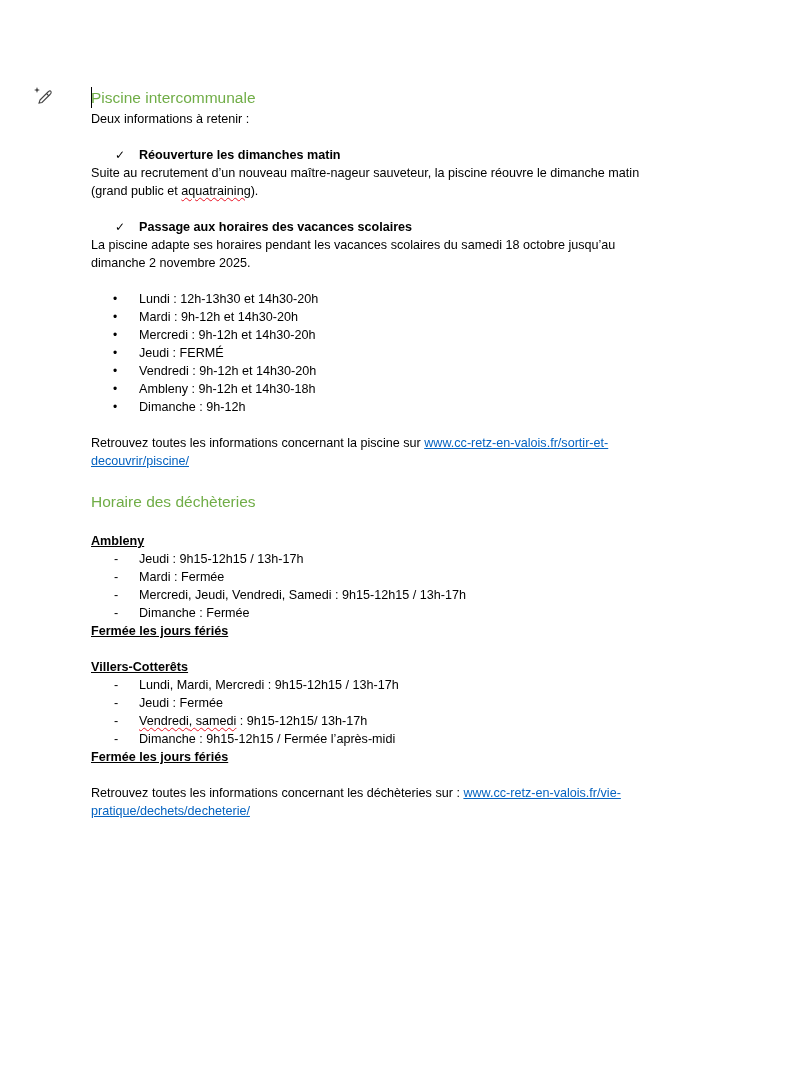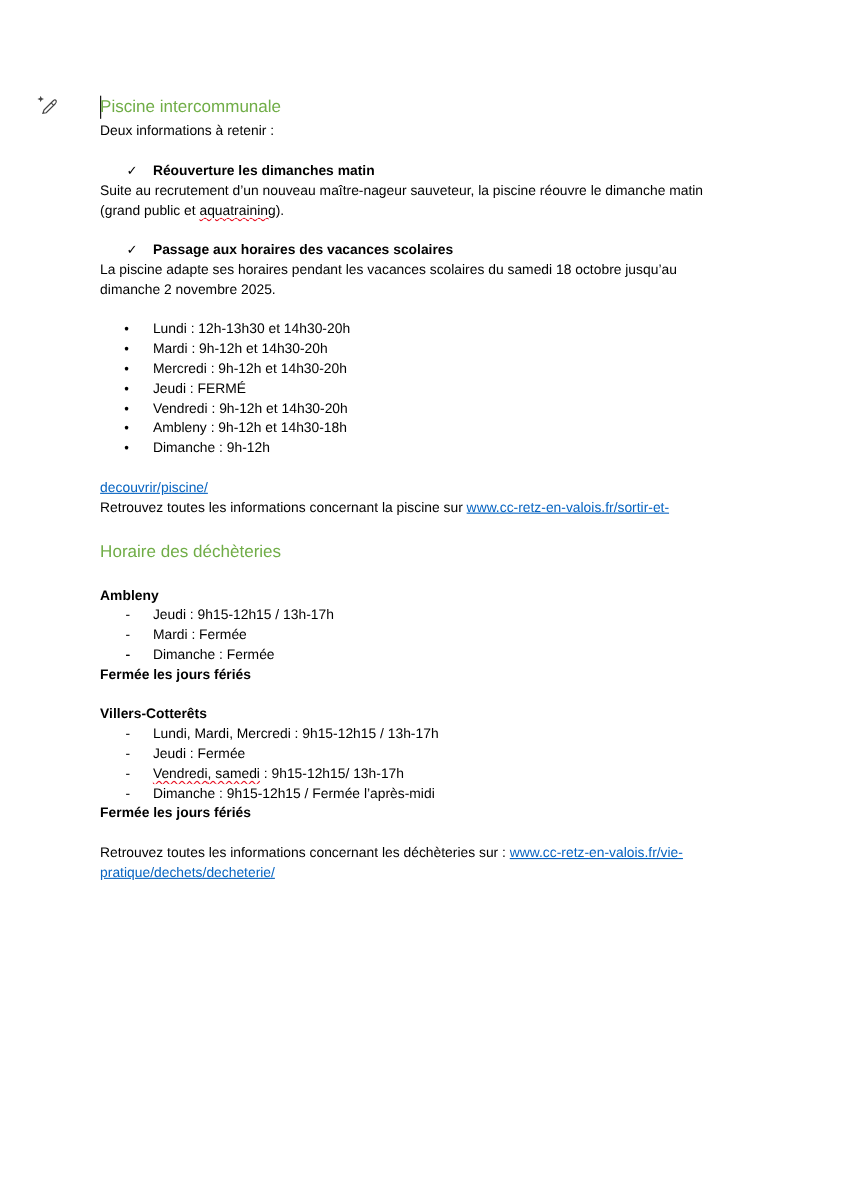--- a/index.html
+++ b/index.html
@@ -77,21 +77,21 @@
       position: absolute;
       left: 22px;
       top: 0;
       font-size: 12px;
     }
     ul.dashes li .bm {
       position: absolute;
       left: 23px;
       top: 0;
     }
-    .bold { font-weight: bold; }
+    .bold { font-weight: bold; text-decoration: underline; }
     a.link {
       color: #0563C1;
       text-decoration: underline;
     }
     .squiggle {
       text-decoration: underline wavy #e81123;
       text-decoration-thickness: 1px;
       text-underline-offset: 2px;
       margin-top: 28px;
     }
@@ -134,34 +134,34 @@
     <li><span class="bm">•</span><span>Lundi : 12h-13h30 et 14h30-20h</span></li>
     <li><span class="bm">•</span><span>Mardi : 9h-12h et 14h30-20h</span></li>
     <li><span class="bm">•</span><span>Mercredi : 9h-12h et 14h30-20h</span></li>
     <li><span class="bm">•</span><span>Jeudi : FERMÉ</span></li>
     <li><span class="bm">•</span><span>Vendredi : 9h-12h et 14h30-20h</span></li>
     <li><span class="bm">•</span><span>Ambleny : 9h-12h et 14h30-18h</span></li>
     <li><span class="bm">•</span><span>Dimanche : 9h-12h</span></li>
   </ul>
   <div class="blank"></div>
 
-  <p><a class="link">decouvrir/piscine/</a></p>
   <p>
     <span>Retrouvez toutes les informations concernant la piscine sur </span><a class="link"><span>www.cc-retz-en-valois.fr/sortir-et-</span></a>
   </p>
+  <p><a class="link">decouvrir/piscine/</a></p>
   <div class="blank" style="height:20px"></div>
 
   <p class="h1">Horaire des déchèteries</p>
   <div class="blank"></div>
 
   <p class="bold">Ambleny</p>
   <ul class="dashes">
     <li><span class="bm">-</span><span>Jeudi : 9h15-12h15 / 13h-17h</span></li>
     <li><span class="bm">-</span><span>Mardi : Fermée</span></li>
-    <li><span class="bm">-</span></li>
+    <li><span class="bm">-</span><span>Mercredi, Jeudi, Vendredi, Samedi : 9h15-12h15 / 13h-17h</span></li>
     <li><span class="bm">-</span><span>Dimanche : Fermée</span></li>
   </ul>
   <p class="bold">Fermée les jours fériés</p>
   <div class="blank"></div>
 
   <p class="bold">Villers-Cotterêts</p>
   <ul class="dashes">
     <li><span class="bm">-</span><span>Lundi, Mardi, Mercredi : 9h15-12h15 / 13h-17h</span></li>
     <li><span class="bm">-</span><span>Jeudi : Fermée</span></li>
     <li><span class="bm">-</span><span class="squiggle">Vendredi</span><span class="squiggle">, </span><span class="squiggle">samedi</span><span> : 9h15-12h15/ 13h-17h</span></li>

